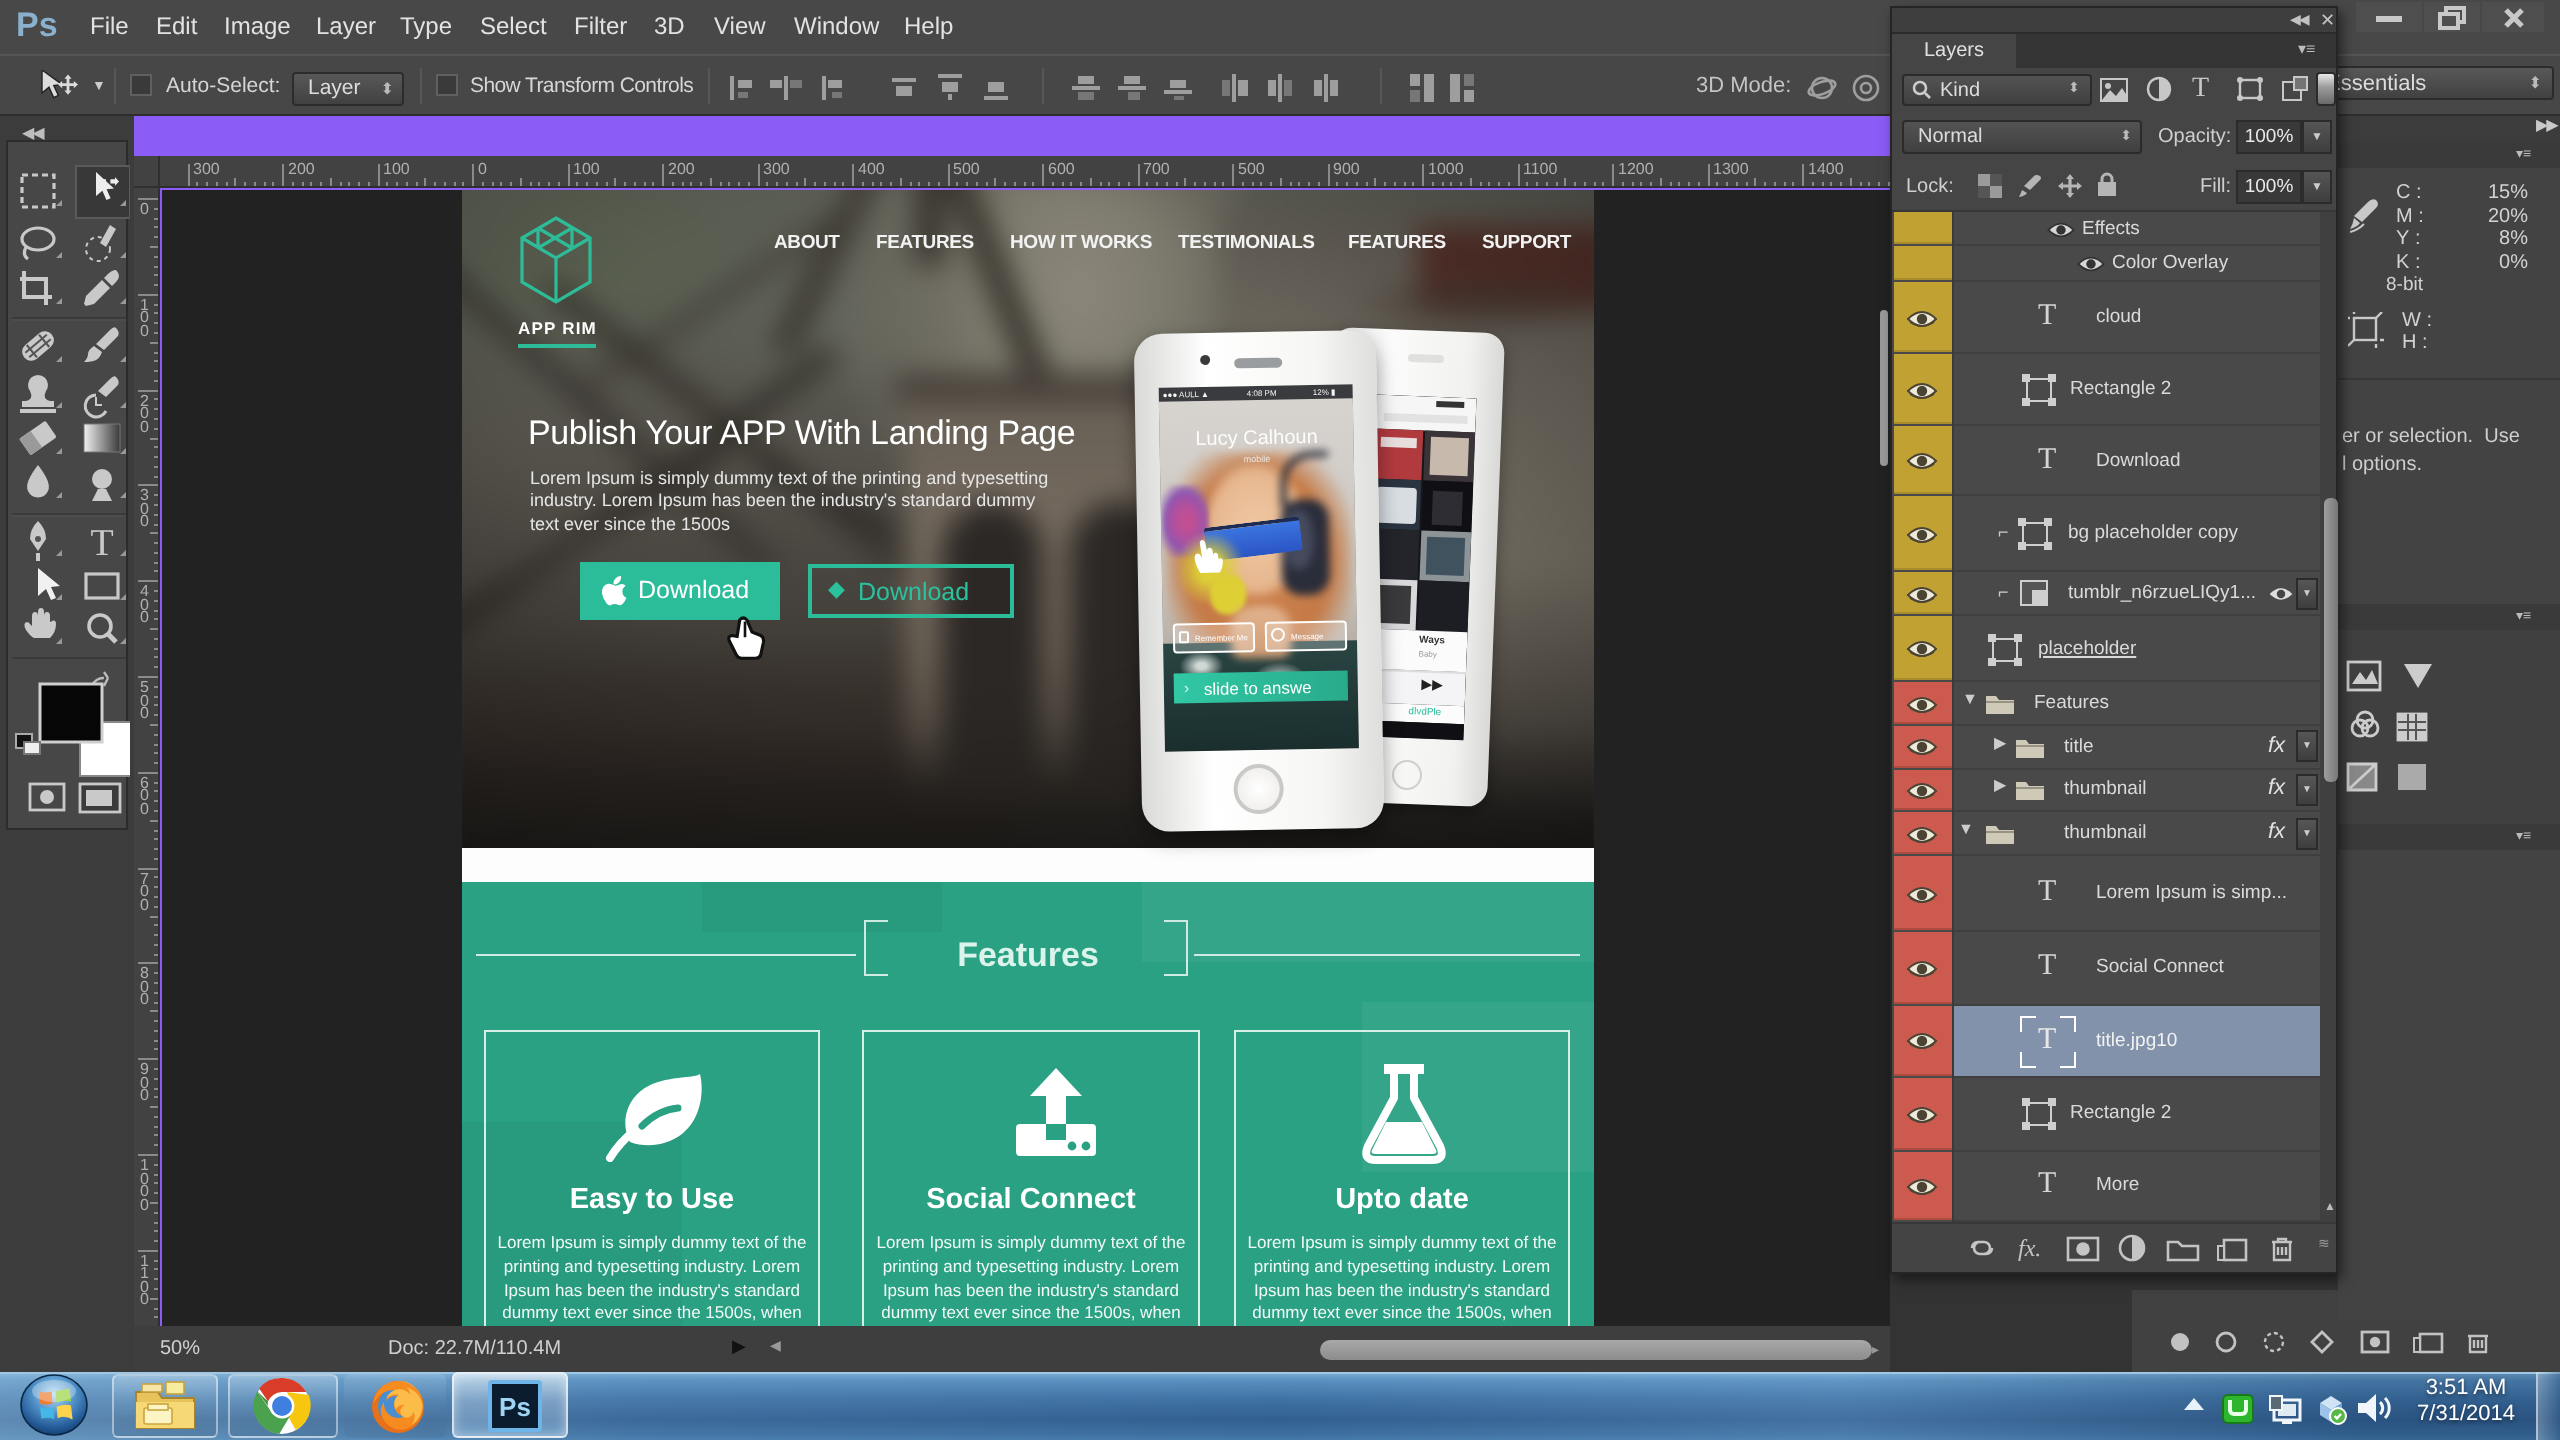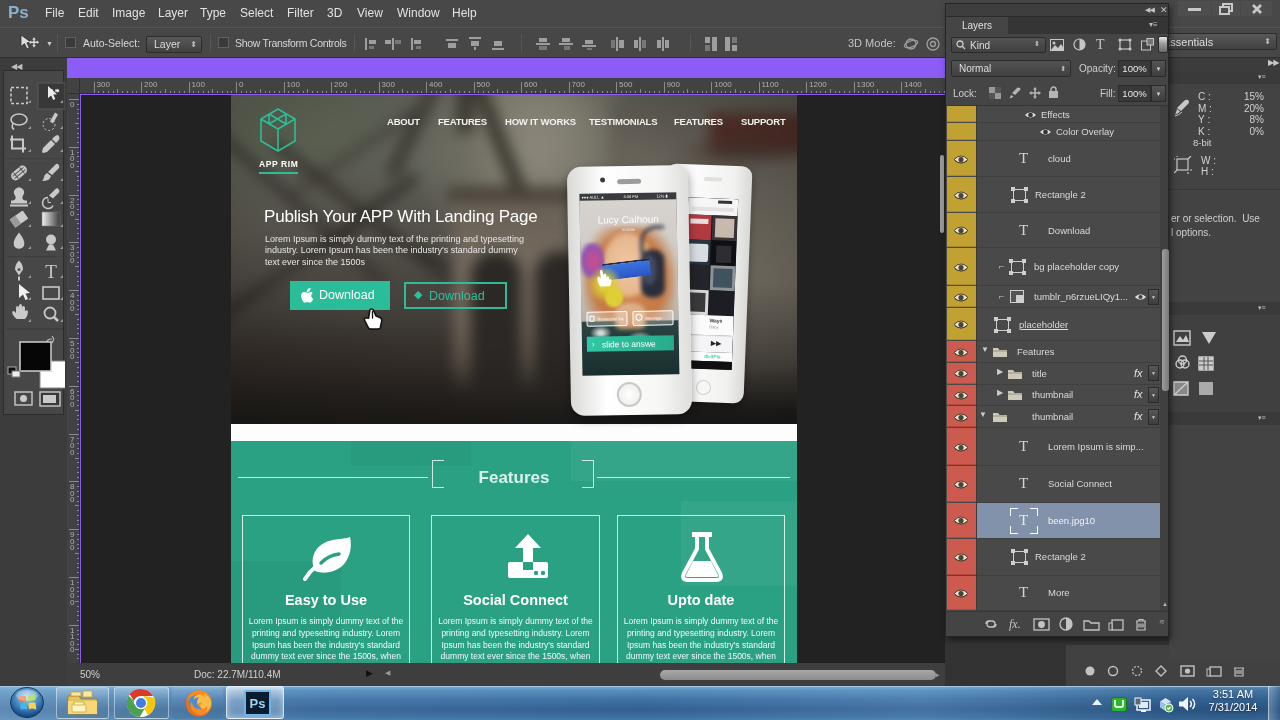--- a/index.html
+++ b/index.html
@@ -1077,21 +1077,21 @@
 <svg class="abs" style="left:7px;top:511.25px;" width="16" height="11" viewBox="0 0 16 11">
         <path d="M1 5.5 Q8 -1.5 15 5.5 Q8 12.5 1 5.5 Z" fill="#efe9d8" stroke="#4a4435" stroke-width="1"></path>
         <circle cx="8" cy="5.5" r="2.6" fill="#4a4435"></circle>
         <path d="M2 7 Q8 11 14 7" fill="none" stroke="#4a4435" stroke-width="0.8"></path>
       </svg>
 <div class="abs" style="left:73px;top:508.75px;font-family:'Liberation Serif';font-size:15px;color:#e8e8e8;line-height:15px;">T</div>
 <div class="abs" style="left:64px;top:503.8px;width:8px;height:8px;border-left:1.5px solid #fff;border-top:1.5px solid #fff;"></div>
 <div class="abs" style="left:84px;top:503.8px;width:8px;height:8px;border-right:1.5px solid #fff;border-top:1.5px solid #fff;"></div>
 <div class="abs" style="left:64px;top:521.8px;width:8px;height:8px;border-left:1.5px solid #fff;border-bottom:1.5px solid #fff;"></div>
 <div class="abs" style="left:84px;top:521.8px;width:8px;height:8px;border-right:1.5px solid #fff;border-bottom:1.5px solid #fff;"></div>
-<div class="abs" style="left:102px;top:510.8px;color:#f2f2f2;font-size:9.5px;">been.jpg10</div>
+<div class="abs" style="left:102px;top:510.8px;color:#f2f2f2;font-size:9.5px;">title.jpg10</div>
 <div class="abs" style="left:1px;top:535.0px;width:29px;height:35.5px;background:#cd5a4e;border-bottom:1px solid #b14b40;"></div>
 <div class="abs" style="left:30px;top:570.5px;width:184px;height:1px;background:#3f3f3f;"></div>
 <svg class="abs" style="left:7px;top:547.75px;" width="16" height="11" viewBox="0 0 16 11">
         <path d="M1 5.5 Q8 -1.5 15 5.5 Q8 12.5 1 5.5 Z" fill="#efe9d8" stroke="#4a4435" stroke-width="1"></path>
         <circle cx="8" cy="5.5" r="2.6" fill="#4a4435"></circle>
         <path d="M2 7 Q8 11 14 7" fill="none" stroke="#4a4435" stroke-width="0.8"></path>
       </svg>
 <div class="abs" style="left:67px;top:547.25px;width:13px;height:12px;border:1px solid #cfcfcf;"></div>
       <div class="abs" style="left:65px;top:545.25px;width:4px;height:4px;background:#cfcfcf;"></div>
       <div class="abs" style="left:78px;top:545.25px;width:4px;height:4px;background:#cfcfcf;"></div>

